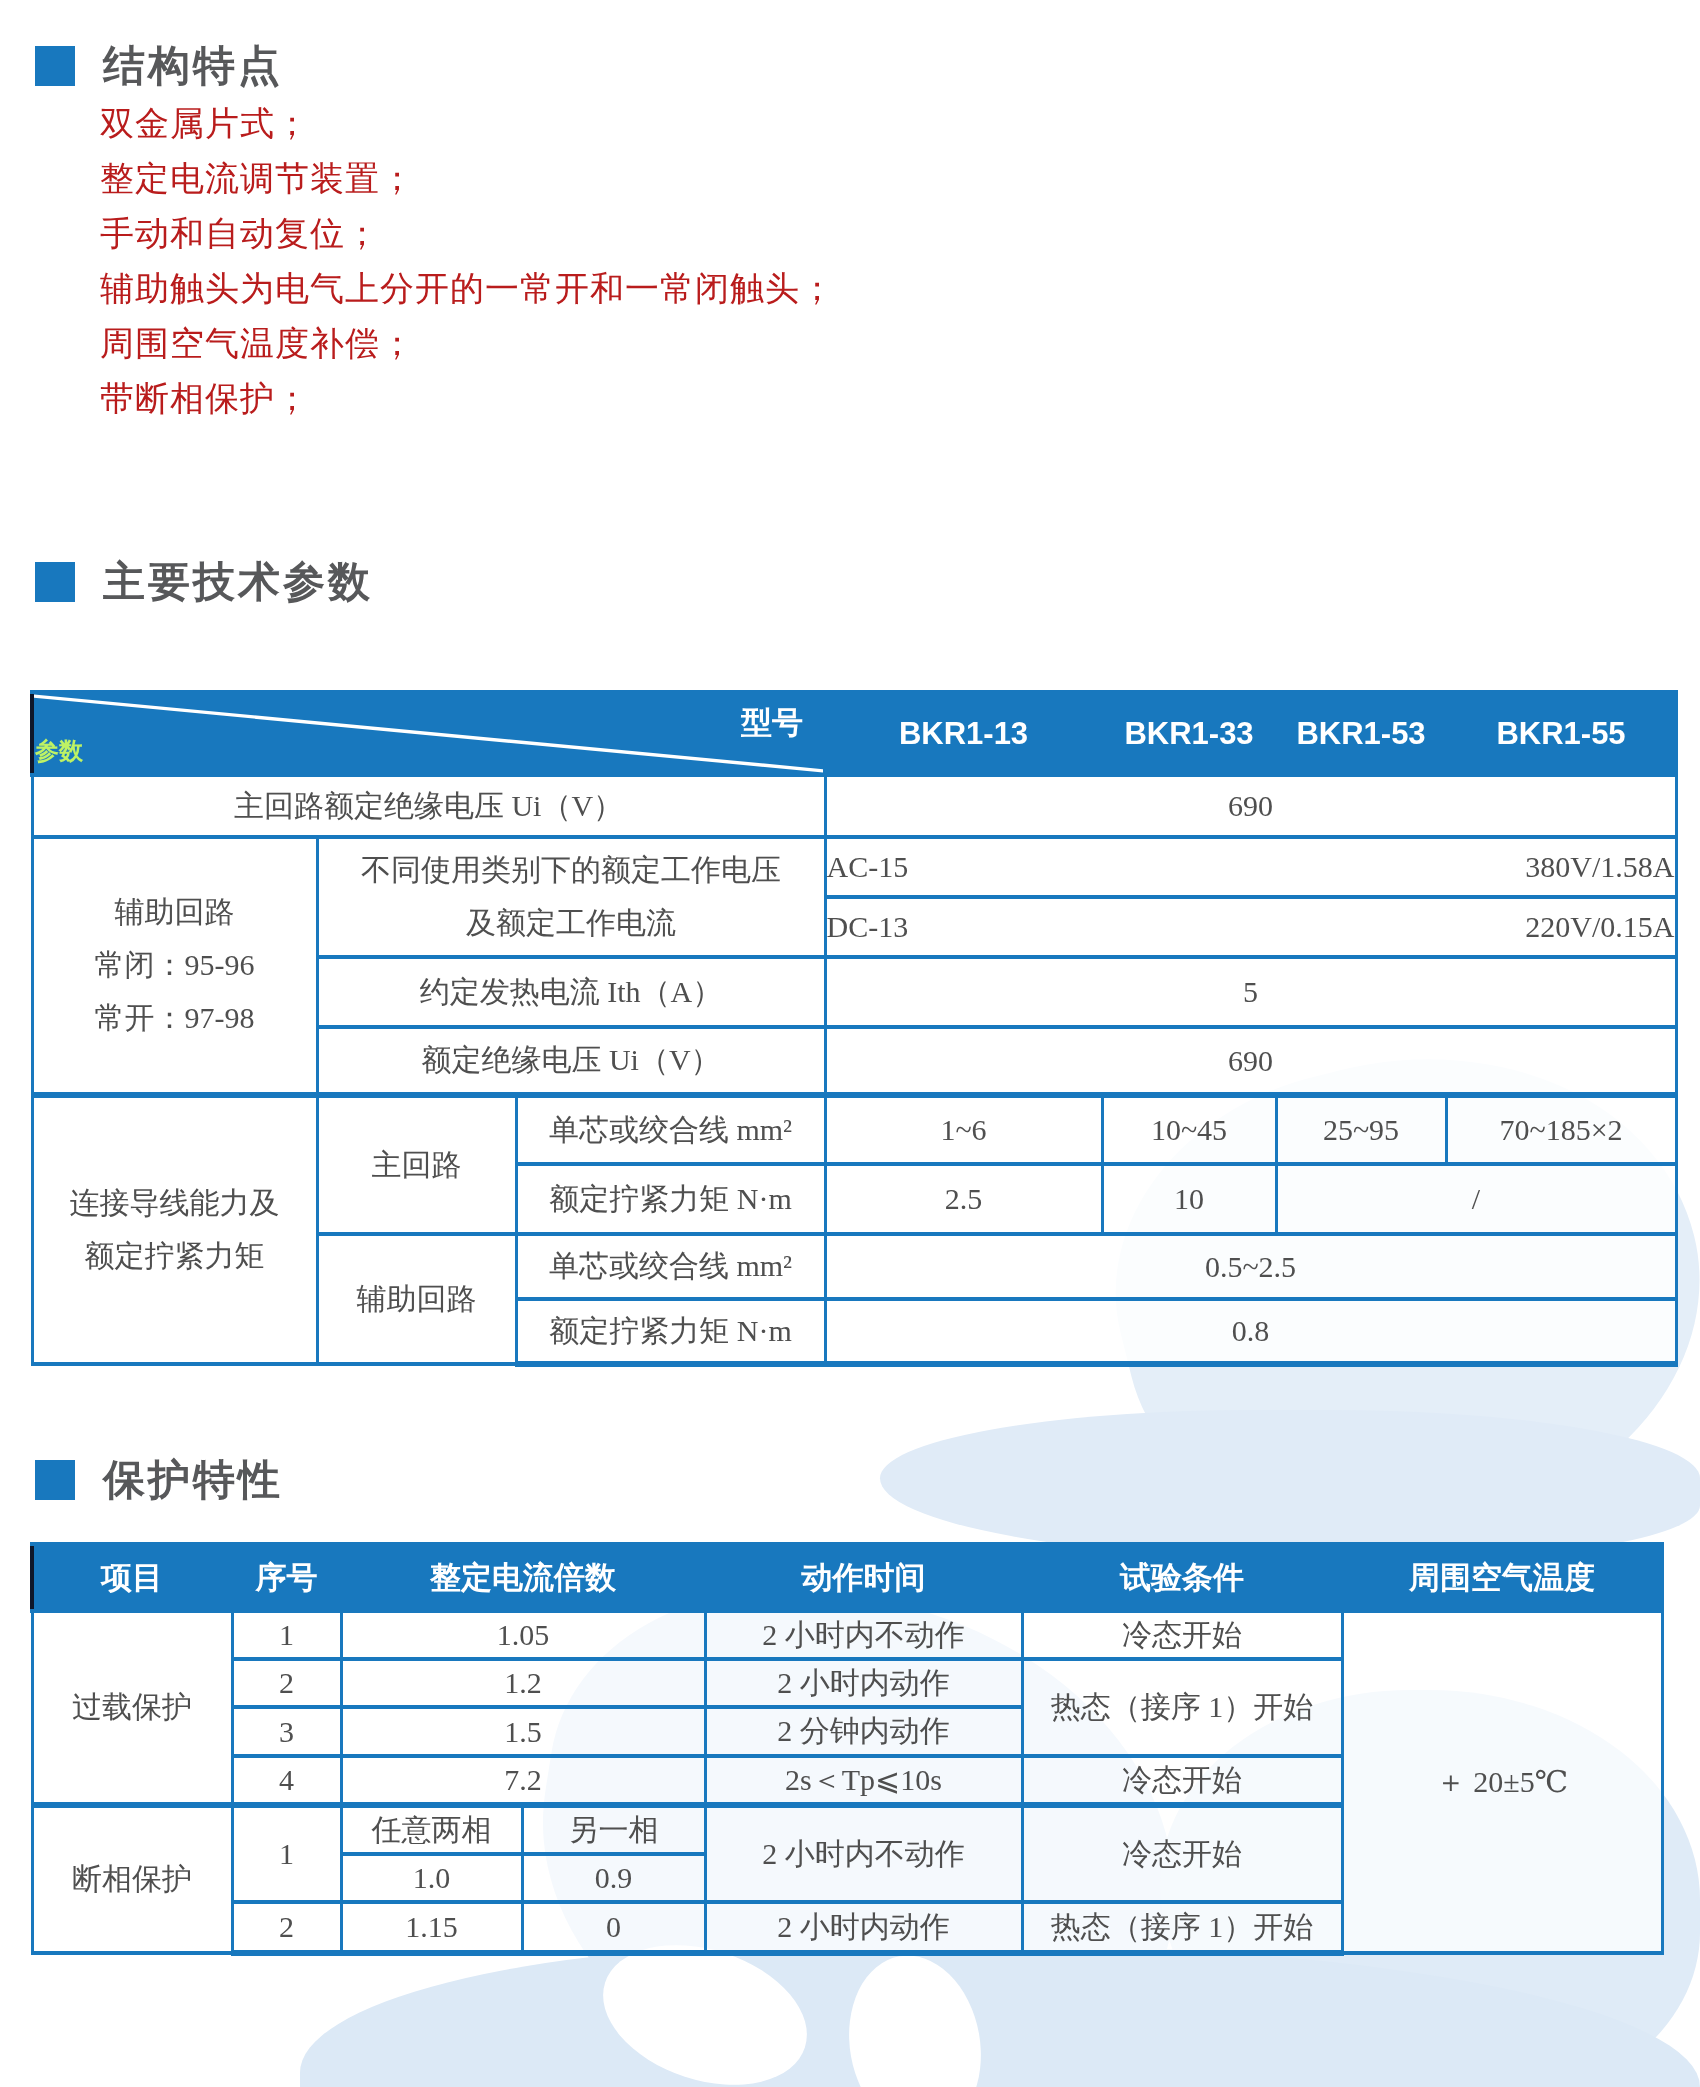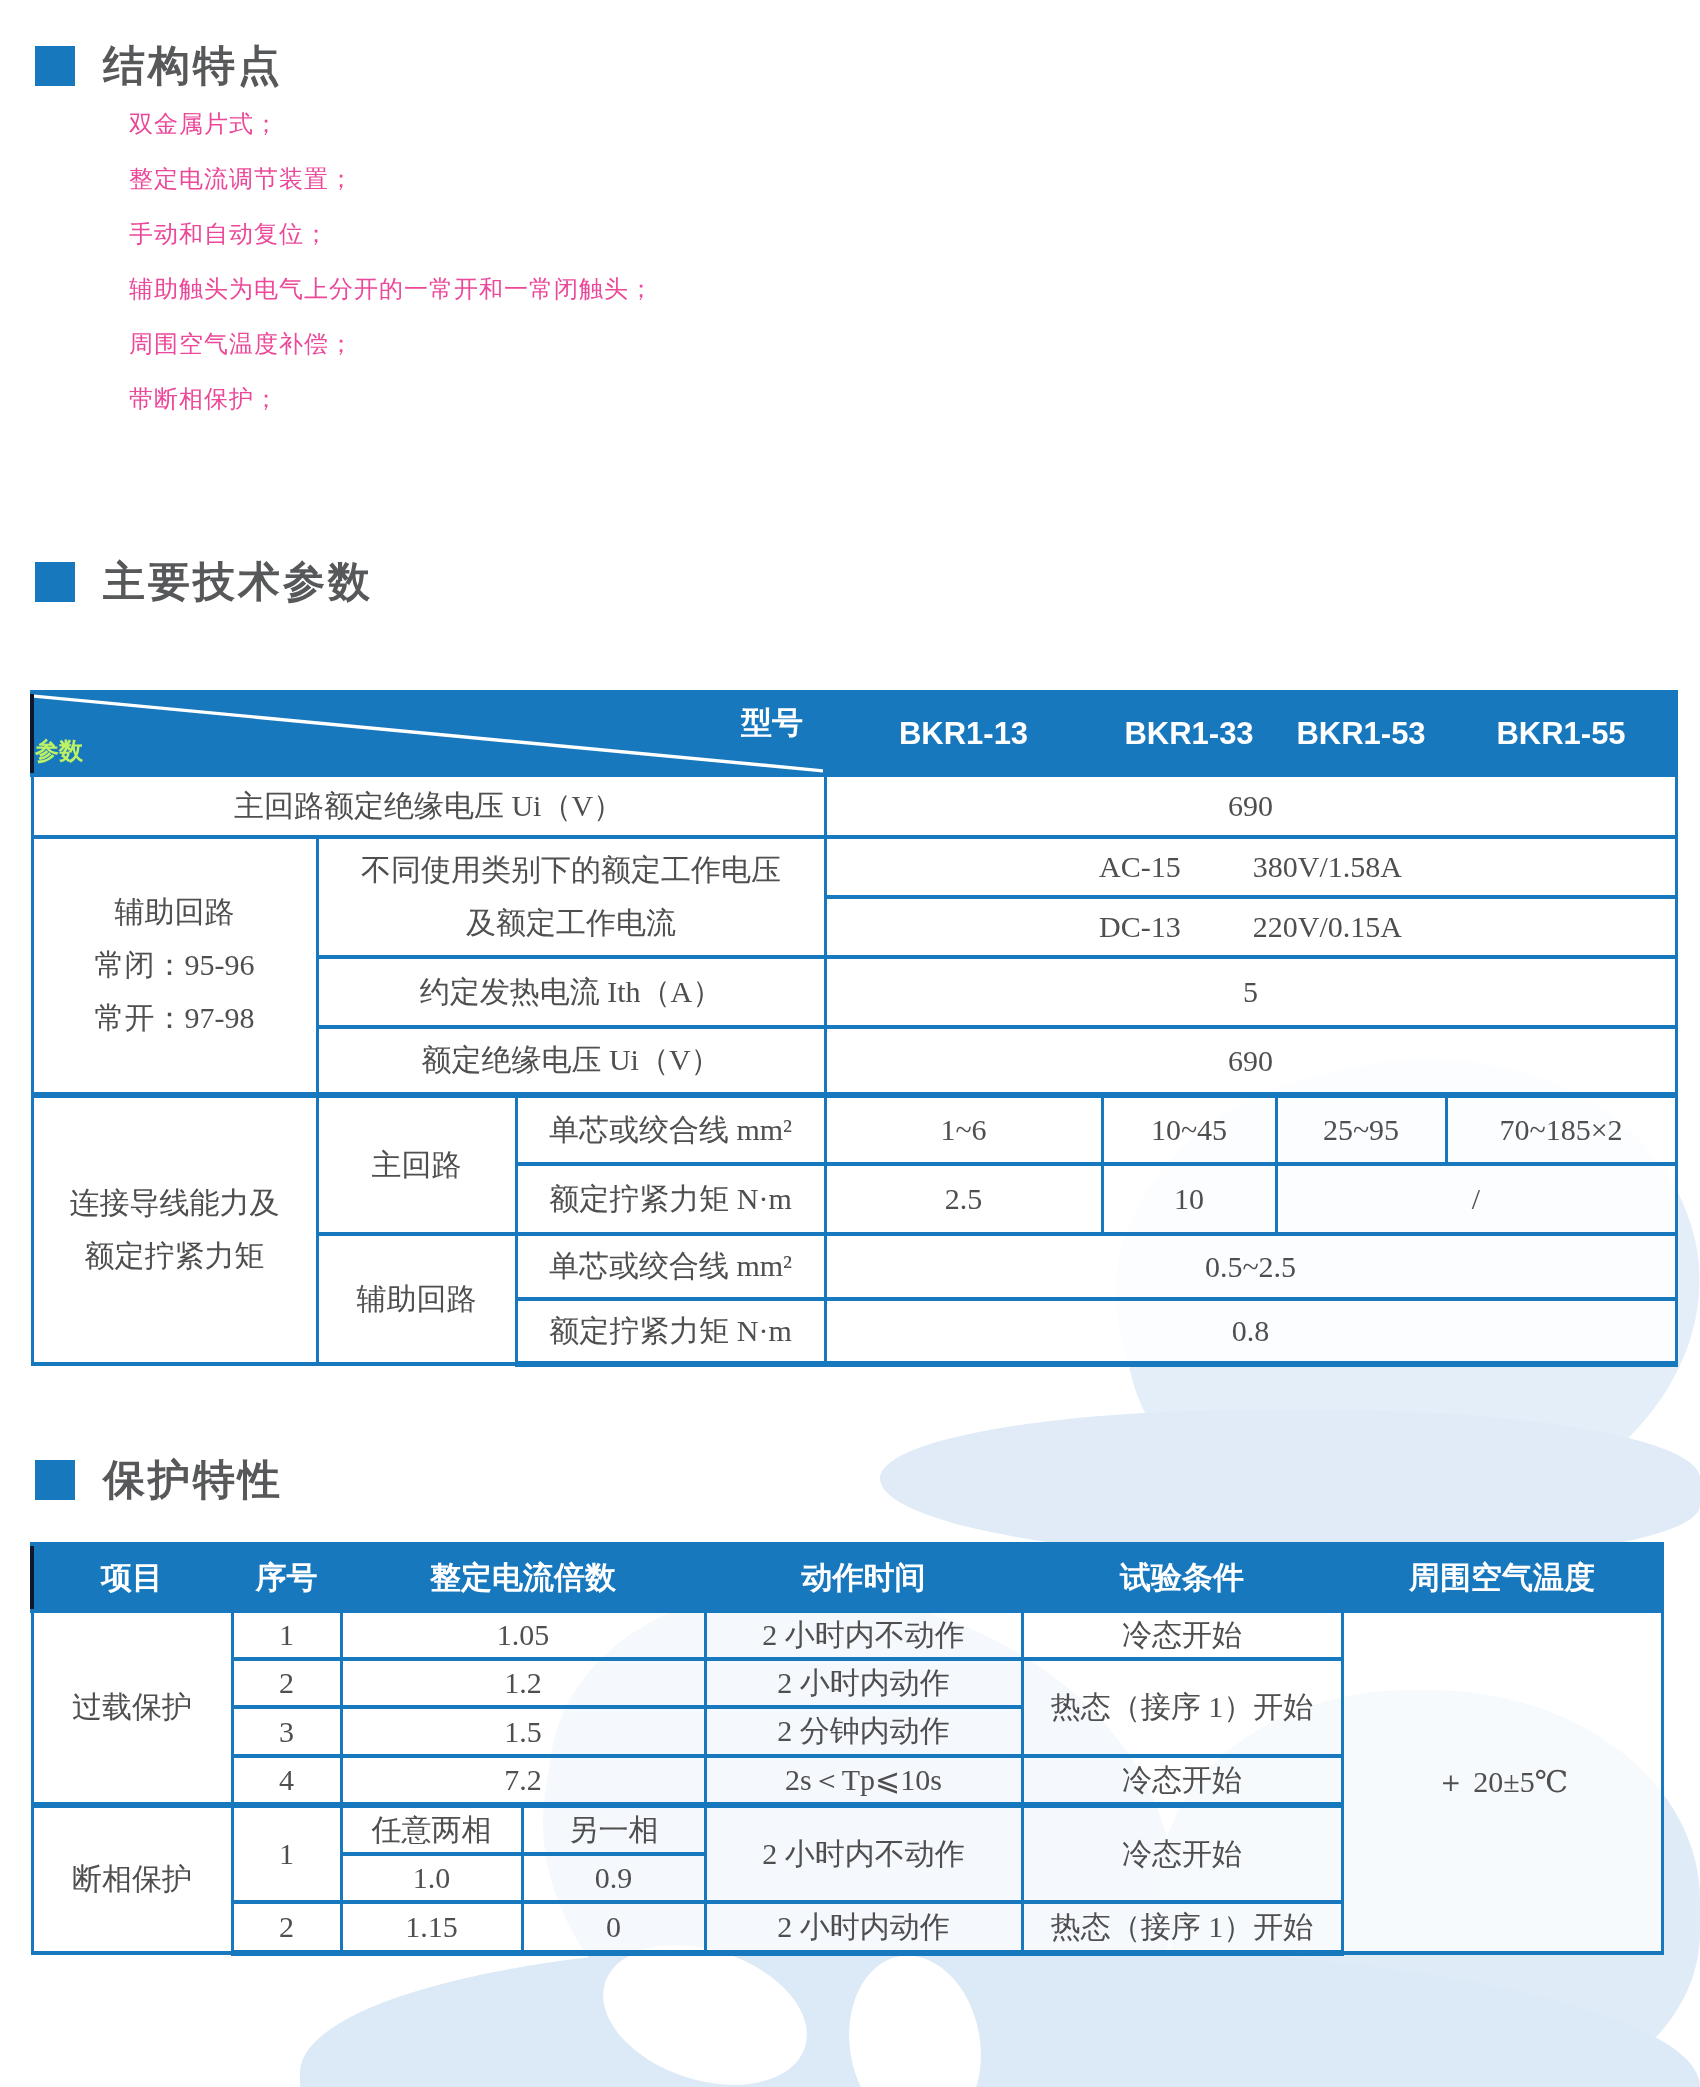--- a/index.html
+++ b/index.html
@@ -9,21 +9,21 @@
     font-family:"Liberation Sans", sans-serif;
   }
   
   .blob { position:absolute; z-index:0; }
   
   .heading { position:absolute; left:35px; display:flex; align-items:center; gap:28px; z-index:2; }
   .heading .sq { width:40px; height:40px; background:#1878be; flex:0 0 auto; }
   .heading .title { font-size:42px; font-weight:bold; color:#57585a; letter-spacing:3px; white-space:nowrap; }
   
   .features { position:absolute; left:100px; top:96px; margin:0; padding:0; list-style:none; z-index:2; }
-  .features li { font-size:24px; color:#ec4899; height:55px; line-height:55px; letter-spacing:1px;margin-left:29px; }
+  .features li { font-size:34px; color:#b91c1c; height:55px; line-height:55px; letter-spacing:1px; }
   
   table.t { position:absolute; border-collapse:collapse; table-layout:fixed; z-index:1; }
   table.t td {
     border:3px solid #1878be; border-top-width:4px; border-bottom-width:4px;
     padding:0; text-align:center; vertical-align:middle;
     font-family:"Liberation Serif","DejaVu Serif",serif;
     font-size:30px; color:#4f4f4f; background:rgba(255,255,255,0.85);
   }
   table.t th {
     background:#1878be; color:#ffffff; font-size:31px; font-weight:bold;
@@ -34,21 +34,21 @@
   #param-table { left:30px; top:690px; width:1644px; }
   #protect-table { left:30px; top:1542px; width:1630px; }
   #protect-table td { background:rgba(255,255,255,0.72); }
   tr.grp td { border-top-width:6px; }
   table.t tr.last td { border-bottom-width:6px; }
   .corner { position:relative; }
   .corner svg { position:absolute; left:0; top:0; width:100%; height:100%; }
   .corner .corner-model { position:absolute; right:20px; top:8px; font-size:31px; font-weight:bold; color:#fff; }
   .corner .corner-param { position:absolute; left:1px; bottom:6px; font-size:24px; font-weight:bold; color:#bef264; }
   .lines { display:flex; flex-direction:column; gap:12px; align-items:center; justify-content:center; }
-  .pair { display:flex; justify-content:center; gap:72px; }
+  .pair { display:flex; justify-content:space-between; gap:72px; }
   .sup { white-space:nowrap; }
 </style>
 </head>
 <body>
 
 <div class="page">
 
   <div class="blob" style="left:1120px; top:1060px; width:580px; height:470px; background:#e4eef8; border-radius:45% 55% 50% 50%; transform:rotate(-14deg);"></div>
   <div class="blob" style="left:880px; top:1410px; width:820px; height:150px; background:#e0ebf7; border-radius:50% 50% 40% 60%;"></div>
   <div class="blob" style="left:540px; top:1600px; width:640px; height:500px; background:#dbe8f6; border-radius:42% 58% 46% 54%; transform:rotate(9deg);"></div>

